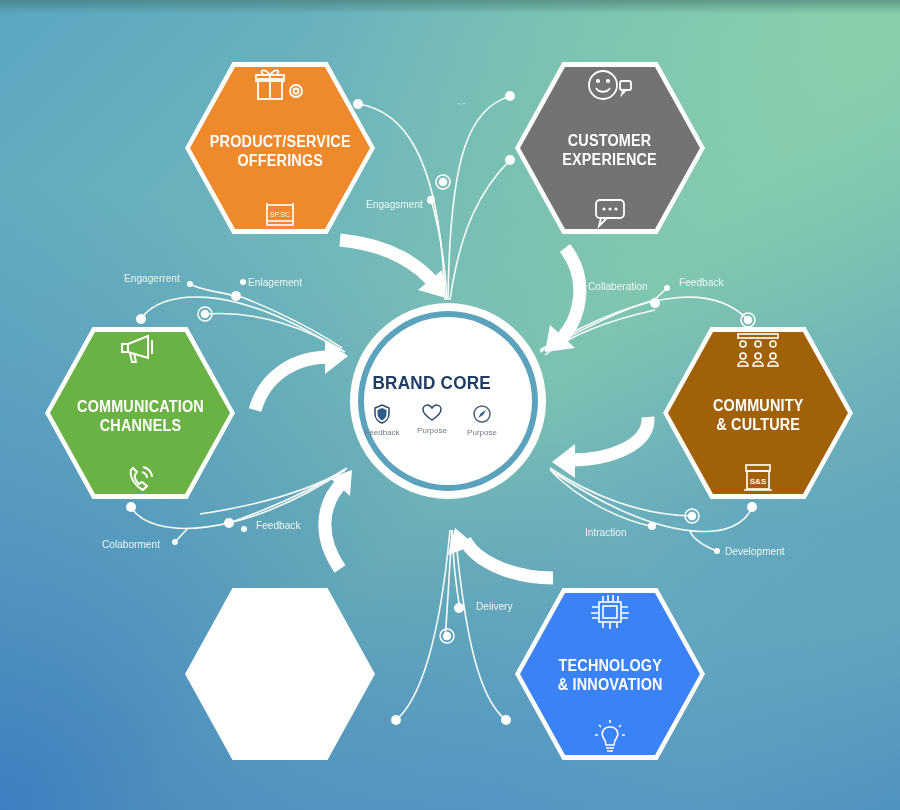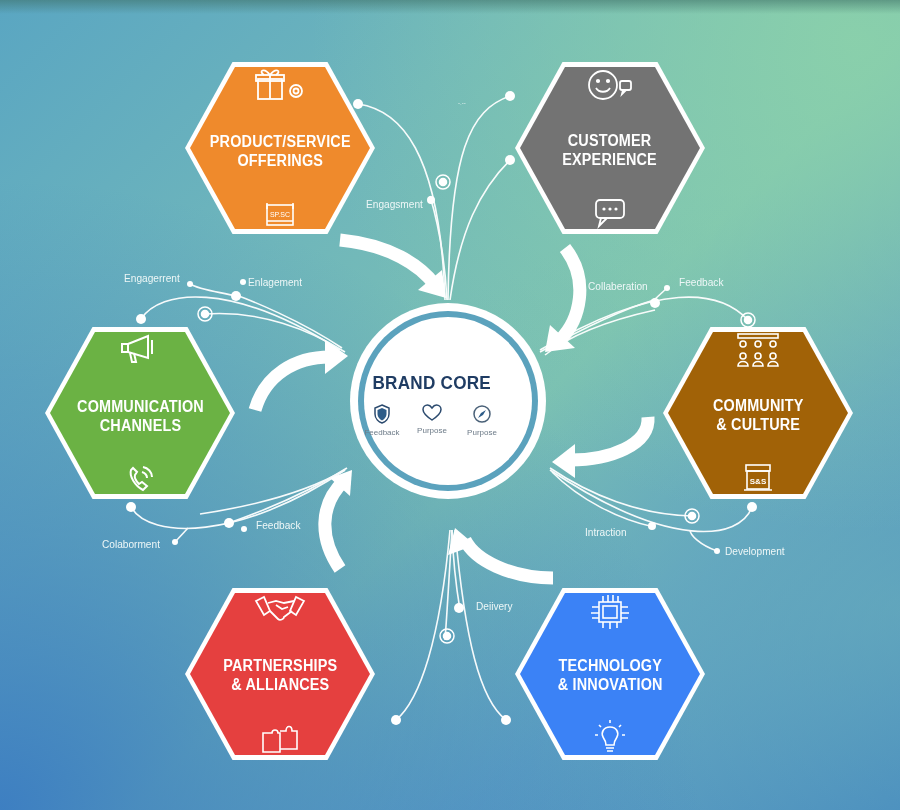--- a/index.html
+++ b/index.html
@@ -240,41 +240,20 @@
           <rect x="6" y="9" width="22" height="18"></rect>
           <line x1="3" y1="28" x2="31" y2="28"></line>
       </g>
       <text x="17" y="22" text-anchor="middle" fill="#fff" font-size="8" font-weight="bold" font-family="Liberation Sans, sans-serif">S&amp;S</text>
     </svg>
   </div>
 </div>
 
 <div class="hex" style="left:185px;top:588px;">
   <div class="outer"></div>
-  <div class="inner" style="background:#e5403f;">
-    <svg width="52" height="34" viewBox="0 0 52 34">
-      <g fill="none" stroke="#fff" stroke-width="1.8">
-        <path d="M2 8 L 10 4 L 16 18 L 10 22 Z"></path>
-          <path d="M50 8 L 42 4 L 36 18 L 42 22 Z"></path>
-        <path d="M14 10 L 22 8 L 30 10 L 40 8"></path>
-          <path d="M16 18 L 24 26 C 26 28, 30 26, 30 24 L 38 18"></path>
-        <path d="M22 12 L 28 16 L 34 14"></path>
-      </g>
-    </svg>
-    <div class="title">
-      <div>PARTNERSHIPS</div>
-      <div>&amp; ALLIANCES</div>
-    </div>
-    <svg width="40" height="32" viewBox="0 0 40 32">
-      <g fill="none" stroke="#fff" stroke-width="1.6">
-        <path d="M3 10 L 12 10 C 12 6, 18 6, 18 10 L 20 10 L 20 29 L 3 29 Z"></path>
-        <path d="M20 8 L 26 8 C 26 2, 32 2, 32 8 L 37 8 L 37 26 L 20 26"></path>
-      </g>
-    </svg>
-  </div>
 </div>
 
 <div class="hex" style="left:515px;top:588px;">
   <div class="outer"></div>
   <div class="inner" style="background:#3b82f6;">
     <svg width="44" height="38" viewBox="0 0 44 38">
       <g fill="none" stroke="#fff" stroke-width="1.6">
         <rect x="11" y="9" width="22" height="20"></rect>
           <rect x="15" y="13" width="14" height="12"></rect>
         <path d="M15 9 L 15 3 M20 9 L 20 2 M25 9 L 25 2 M30 9 L 30 3 M15 29 L 15 35 M22 29 L 22 36 M29 29 L 29 35 M11 14 L 4 14 M11 20 L 3 20 M11 25 L 4 25 M33 14 L 40 14 M33 20 L 41 20 M33 25 L 40 25"></path>

